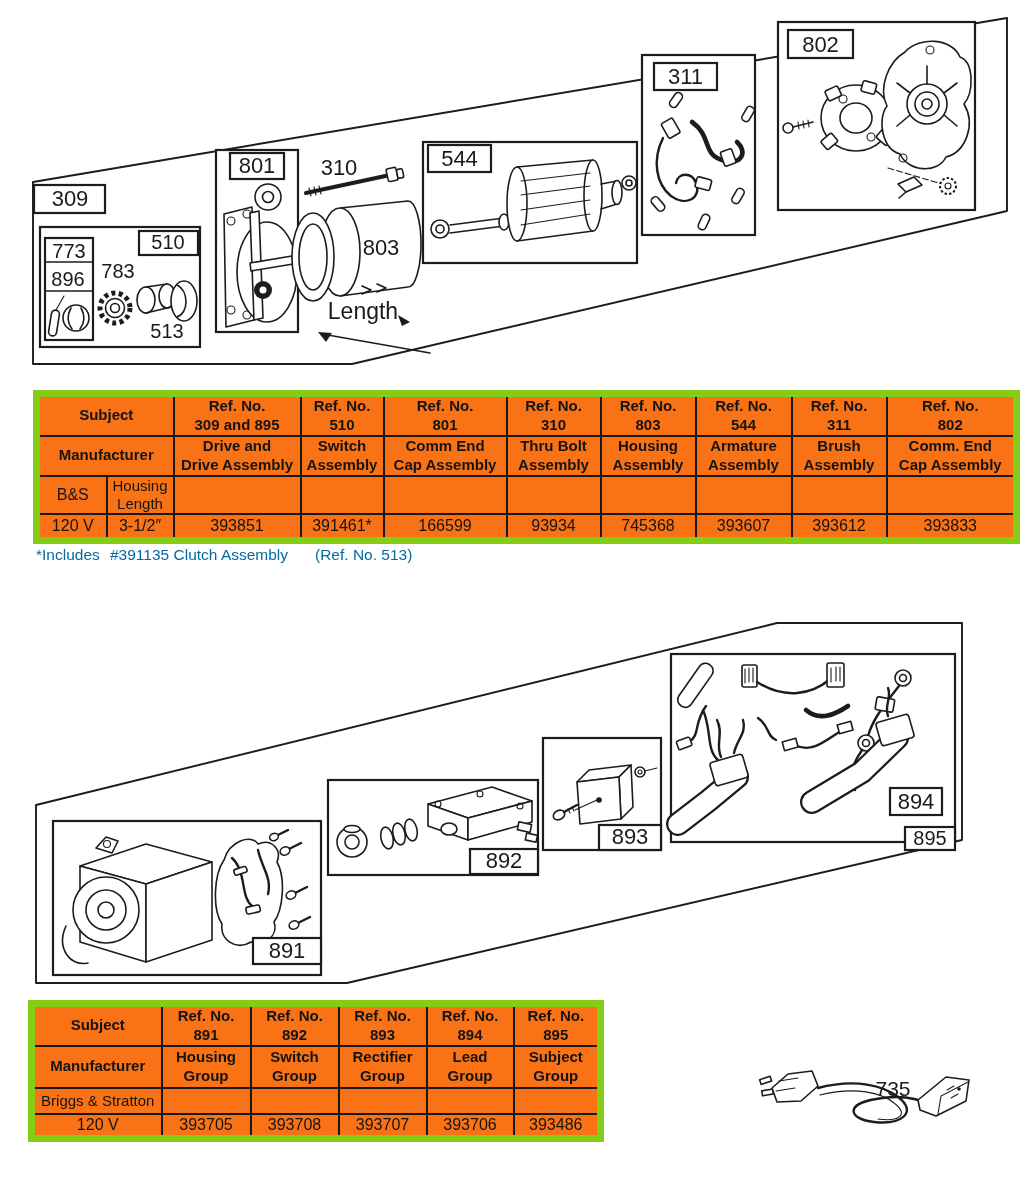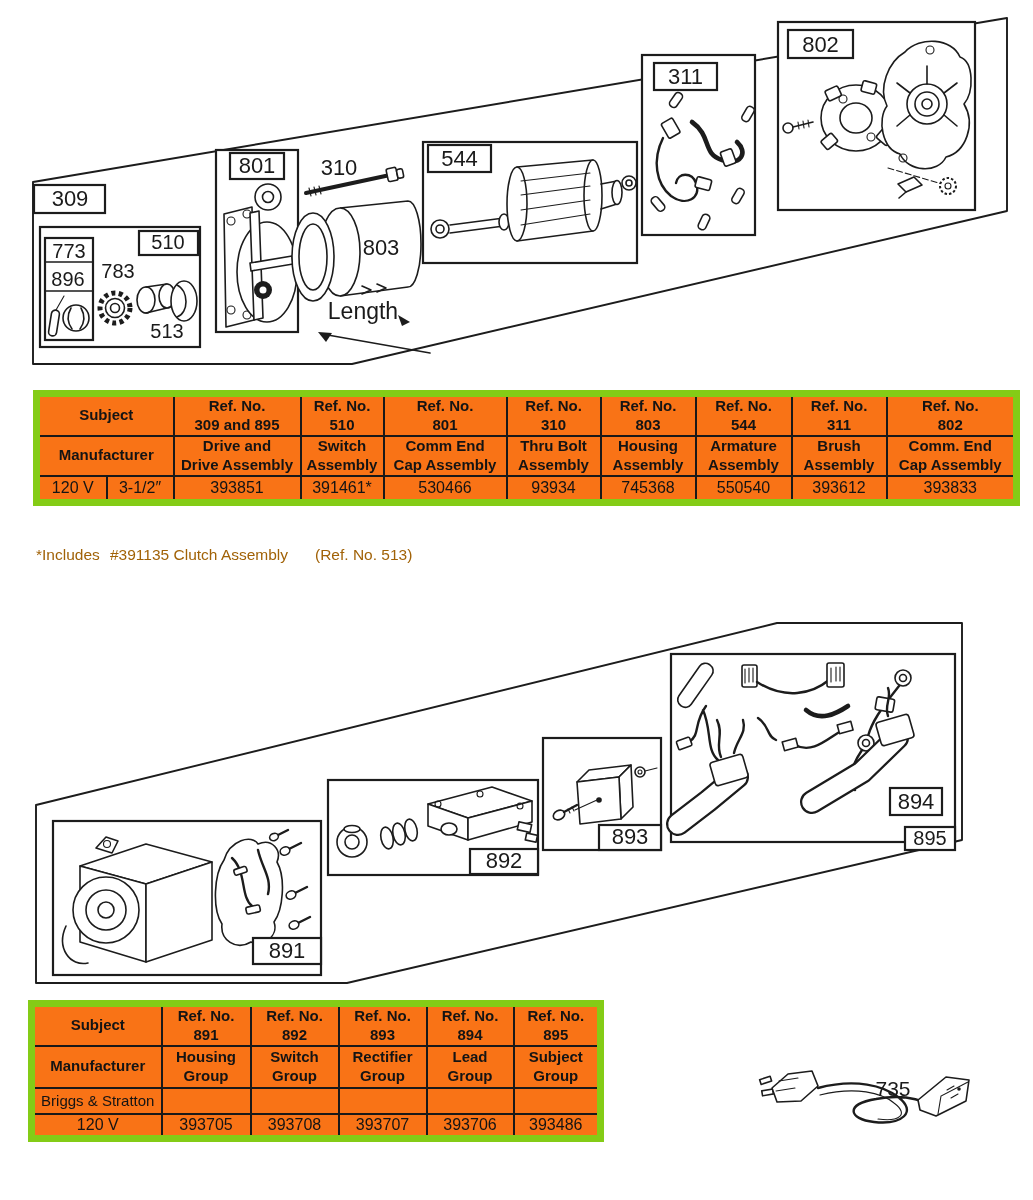--- a/index.html
+++ b/index.html
@@ -11,21 +11,21 @@
   table.ptable{border-collapse:collapse;table-layout:fixed;background:#f97316;
                border:7px solid #84cc16}
   table.ptable th,table.ptable td{border:2px solid #191919;text-align:center;
                vertical-align:middle;padding:0 2px;overflow:hidden}
   table.ptable th{font-size:15px;font-weight:bold;line-height:1.25;color:#141414}
   table.ptable td{font-size:16px;font-weight:normal;line-height:1.2;color:#141414}
   tr.h40{height:40px} tr.h42{height:42px} tr.h38{height:38px}
   tr.h27{height:27px} tr.h26{height:26px} tr.h25{height:25px}
 
   
-  .footnote{font-size:15.5px;line-height:20.5px;color:#a16207}
+  .footnote{font-size:15.5px;line-height:20.5px;color:#0369a1}
   .fn-row{display:grid;grid-template-columns:74px 205px auto}
 
   
   .ln{fill:none;stroke:#1c1c1c;stroke-width:1.6;stroke-linecap:round;stroke-linejoin:round}
   .thin{fill:none;stroke:#1c1c1c;stroke-width:1.1;stroke-linecap:round}
   .fw{fill:#ffffff;stroke:#1c1c1c;stroke-width:1.6;stroke-linejoin:round}
   .pbox{fill:#ffffff;stroke:#1c1c1c;stroke-width:2.2}
   .outline{fill:none;stroke:#1c1c1c;stroke-width:1.9;stroke-linejoin:round}
   .wire{fill:none;stroke:#1c1c1c;stroke-width:2.4;stroke-linecap:round}
   .wireD{fill:none;stroke:#1c1c1c;stroke-width:4.6;stroke-linecap:round}
@@ -285,29 +285,44 @@
             </th>
         <th>
               <div>Brush</div>
               <div>Assembly</div>
             </th>
         <th>
               <div>Comm. End</div>
               <div>Cap Assembly</div>
             </th>
       </tr>
+      <tr class="h38">
+        <td>B&amp;S</td>
+        <td style="font-size:15px">
+              <div>Housing</div>
+              <div>Length</div>
+            </td>
+        <td></td>
+            <td></td>
+        <td></td>
+            <td></td>
+        <td></td>
+            <td></td>
+        <td></td>
+            <td></td>
+      </tr>
       <tr class="h27">
         <td>120 V</td>
         <td>3-1/2″</td>
         <td>393851</td>
         <td>391461*</td>
-        <td>530466</td>
+        <td>166599</td>
         <td>93934</td>
         <td>745368</td>
-        <td>550540</td>
+        <td>393607</td>
         <td>393612</td>
         <td>393833</td>
       </tr>
     </tbody>
       </table>
   </div>
 
   <div class="abs footnote" style="left:36px;top:545px;width:450px">
     <div class="fn-row">
       <span>*Includes</span>

